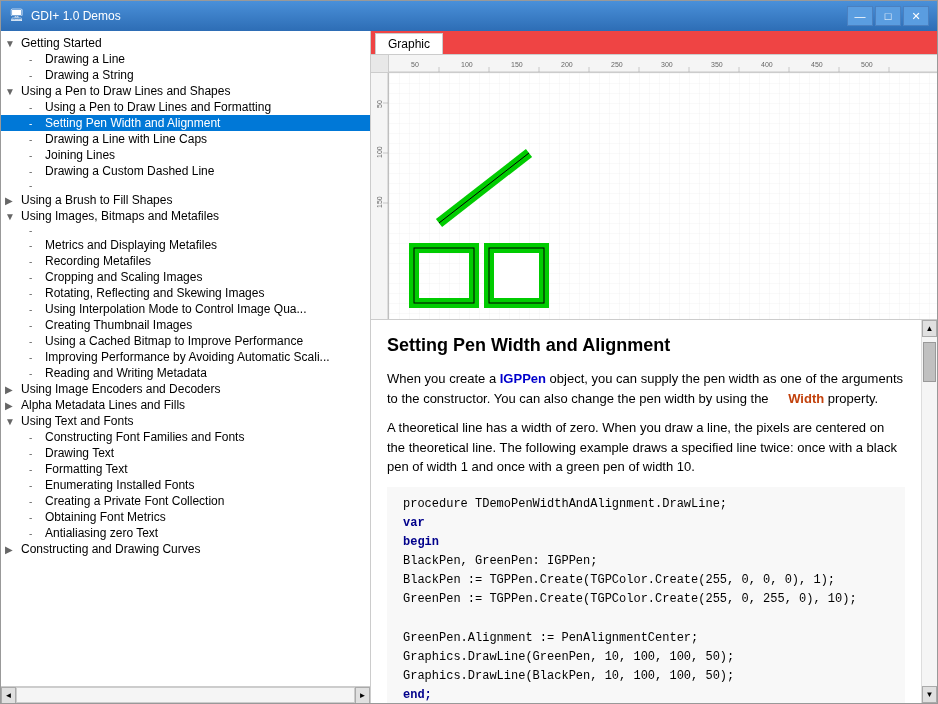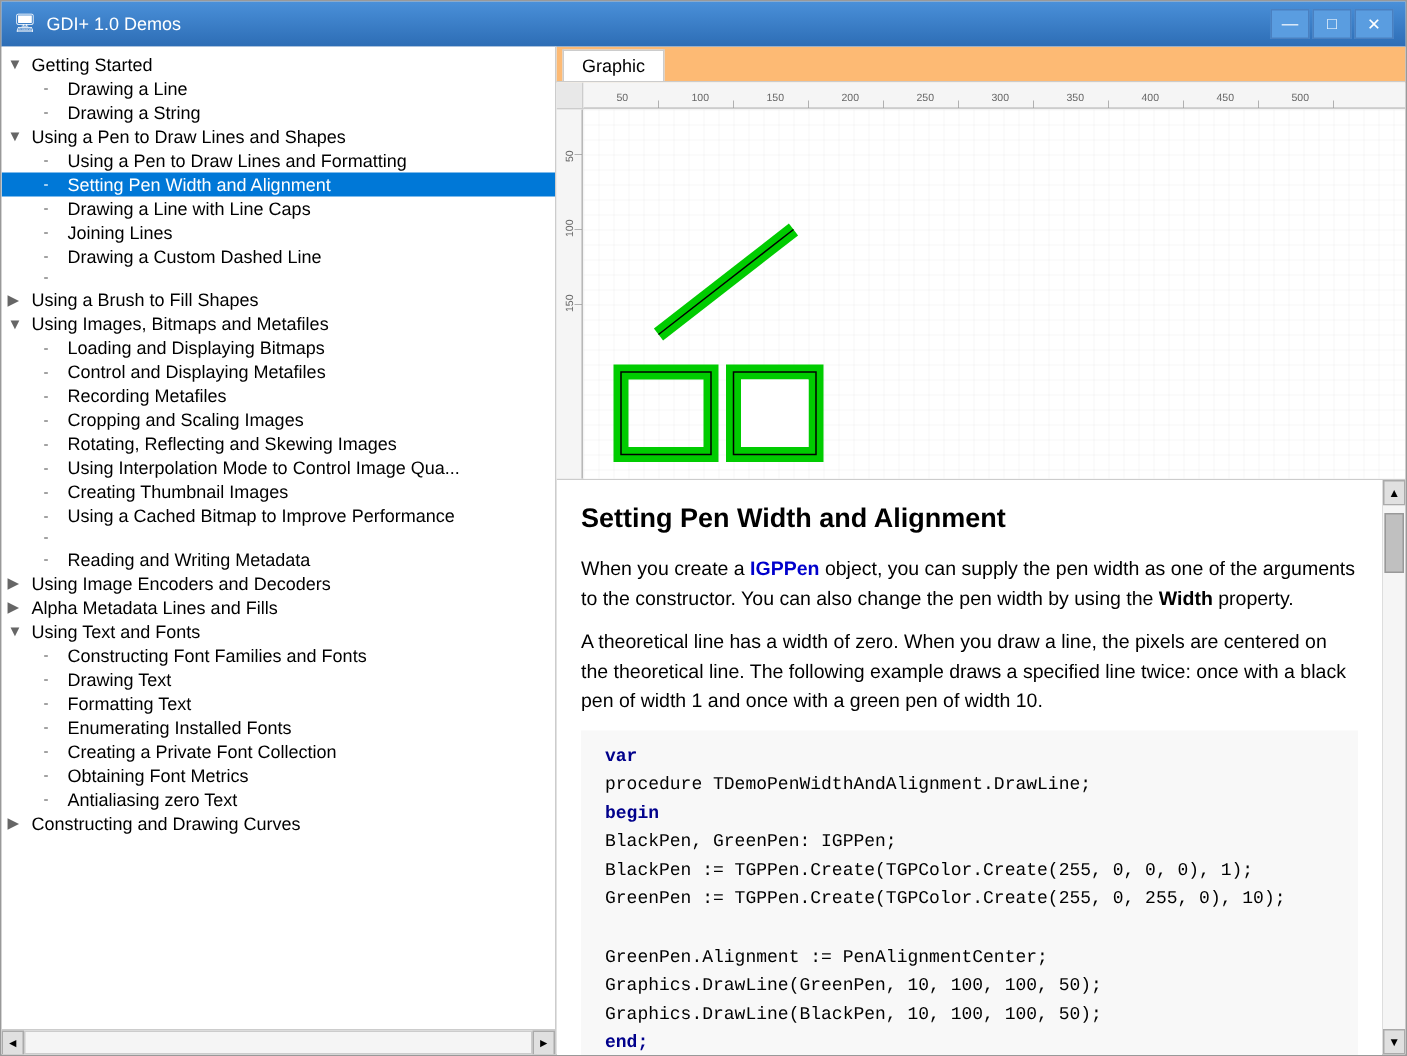--- a/index.html
+++ b/index.html
@@ -23,42 +23,42 @@
     .tree-item.selected span { color: white; }
     
     .tree-item .indent { display: inline-block; }
     .tree-item .arrow { width: 16px; display: inline-block; font-size: 10px; color: #666; }
     .tree-item.selected .arrow { color: white; }
     .tree-item .label { flex: 1; }
     .scroll-btn { width: 15px; height: 17px; background: #e0e0e0; border: 1px solid #aaa; display: flex; align-items: center; justify-content: center; cursor: pointer; font-size: 8px; }
     
     .right-panel { flex: 1; display: flex; flex-direction: column; overflow: hidden; }
     
-    .tab-bar { height: 24px; background: #fdba74; border-bottom: 1px solid #ccc; display: flex; align-items: flex-end; padding-left: 4px; }
+    .tab-bar { height: 24px; background: #ef4444; border-bottom: 1px solid #ccc; display: flex; align-items: flex-end; padding-left: 4px; }
     .tab { padding: 3px 12px; background: white; border: 1px solid #ccc; border-bottom: none; font-size: 12px; cursor: pointer; margin-right: 2px; }
     
     .graphic-area { height: 265px; background: white; border-bottom: 1px solid #ccc; position: relative; overflow: hidden; }
     .ruler-top { height: 18px; background: #f5f5f5; border-bottom: 1px solid #ccc; display: flex; }
     .ruler-corner { width: 18px; height: 18px; background: #e8e8e8; border-right: 1px solid #ccc; border-bottom: 1px solid #ccc; flex-shrink: 0; }
     .ruler-h { flex: 1; position: relative; background: #f5f5f5; overflow: hidden; }
     .ruler-v-area { display: flex; flex: 1; }
     .ruler-v { width: 18px; background: #f5f5f5; border-right: 1px solid #ccc; flex-shrink: 0; }
     .canvas-area { flex: 1; background: white; position: relative; overflow: hidden; }
     
     .content-area { flex: 1; display: flex; overflow: hidden; }
     .content-text { flex: 1; padding: 12px 16px; overflow-y: auto; font-size: 13px; line-height: 1.5; background: white; color: #000; }
     .content-scrollbar { width: 16px; background: #f5f5f5; border-left: 1px solid #ddd; display: flex; flex-direction: column; }
     .content-scroll-btn { width: 15px; height: 17px; background: #e0e0e0; border: 1px solid #aaa; display: flex; align-items: center; justify-content: center; cursor: pointer; font-size: 8px; }
     .content-scroll-track { flex: 1; background: #f5f5f5; position: relative; }
     .content-scroll-thumb { width: 13px; height: 40px; background: #c0c0c0; border: 1px solid #999; position: absolute; top: 5px; left: 1px; }
     
     .content-text h2 { font-size: 18px; font-weight: bold; margin-bottom: 10px; color: #000; }
     .content-text p { margin-bottom: 10px; color: #000; }
     .content-text .highlight-blue { color: #0000cc; font-weight: bold; }
-    .content-text .highlight-green { color: #000000; font-weight: bold; }
+    .content-text .highlight-green { color: #c2410c; font-weight: bold; margin-left: 16px; }
     .content-text .code-block { background: #f8f8f8; padding: 8px 16px; font-family: 'Courier New', monospace; font-size: 12px; line-height: 1.6; margin: 8px 0; color: #000; }
     .content-text .kw { color: #00008b; font-weight: bold; }
   </style>
 </head>
 <body>
 
 <div class="window">
 
   <div class="title-bar">
     <span class="title-bar-icon">🖥</span>
@@ -133,26 +133,25 @@
         </div>
 
         <div class="tree-item">
           <span class="indent" style="width:4px"></span>
           <span class="arrow">▼</span>
           <span class="label">Using Images, Bitmaps and Metafiles</span>
         </div>
         <div class="tree-item">
           <span class="indent" style="width:28px"></span>
           <span class="arrow">-</span>
-          <span class="label">Loading and Displaying Bitmaps</span>
-        </div>
-        <div class="tree-item">
-          <span class="indent" style="width:28px"></span>
-          <span class="arrow">-</span>
-          <span class="label">Control and Displaying Metafiles</span>
+        </div>
+        <div class="tree-item">
+          <span class="indent" style="width:28px"></span>
+          <span class="arrow">-</span>
+          <span class="label">Metrics and Displaying Metafiles</span>
         </div>
         <div class="tree-item">
           <span class="indent" style="width:28px"></span>
           <span class="arrow">-</span>
           <span class="label">Recording Metafiles</span>
         </div>
         <div class="tree-item">
           <span class="indent" style="width:28px"></span>
           <span class="arrow">-</span>
           <span class="label">Cropping and Scaling Images</span>
@@ -173,20 +172,21 @@
           <span class="label">Creating Thumbnail Images</span>
         </div>
         <div class="tree-item">
           <span class="indent" style="width:28px"></span>
           <span class="arrow">-</span>
           <span class="label">Using a Cached Bitmap to Improve Performance</span>
         </div>
         <div class="tree-item">
           <span class="indent" style="width:28px"></span>
           <span class="arrow">-</span>
+          <span class="label">Improving Performance by Avoiding Automatic Scali...</span>
         </div>
         <div class="tree-item">
           <span class="indent" style="width:28px"></span>
           <span class="arrow">-</span>
           <span class="label">Reading and Writing Metadata</span>
         </div>
 
         <div class="tree-item">
           <span class="indent" style="width:4px"></span>
           <span class="arrow">▶</span>
@@ -335,22 +335,22 @@
       <div class="content-area">
         <div class="content-text">
           <h2>Setting Pen Width and Alignment</h2>
           <p>
             When you create a <span class="highlight-blue">IGPPen</span> object, you can supply the pen width as one of the arguments to the constructor. You can also change the pen width by using the <span class="highlight-green">Width</span> property.
           </p>
           <p>
             A theoretical line has a width of zero. When you draw a line, the pixels are centered on the theoretical line. The following example draws a specified line twice: once with a black pen of width 1 and once with a green pen of width 10.
           </p>
           <div class="code-block">
+            <div><span>procedure TDemoPenWidthAndAlignment.DrawLine;</span></div>
             <div><span class="kw">var</span></div>
-            <div><span>procedure TDemoPenWidthAndAlignment.DrawLine;</span></div>
             <div><span class="kw">begin</span></div>
             <div><span>    BlackPen, GreenPen: IGPPen;</span></div>
             <div><span>    BlackPen := TGPPen.Create(TGPColor.Create(255, 0, 0, 0), 1);</span></div>
             <div><span>    GreenPen := TGPPen.Create(TGPColor.Create(255, 0, 255, 0), 10);</span></div>
             <div>&nbsp;</div>
             <div><span>    GreenPen.Alignment := PenAlignmentCenter;</span></div>
             <div><span>    Graphics.DrawLine(GreenPen, 10, 100, 100, 50);</span></div>
             <div><span>    Graphics.DrawLine(BlackPen, 10, 100, 100, 50);</span></div>
             <div><span class="kw">  end;</span></div>
           </div>

